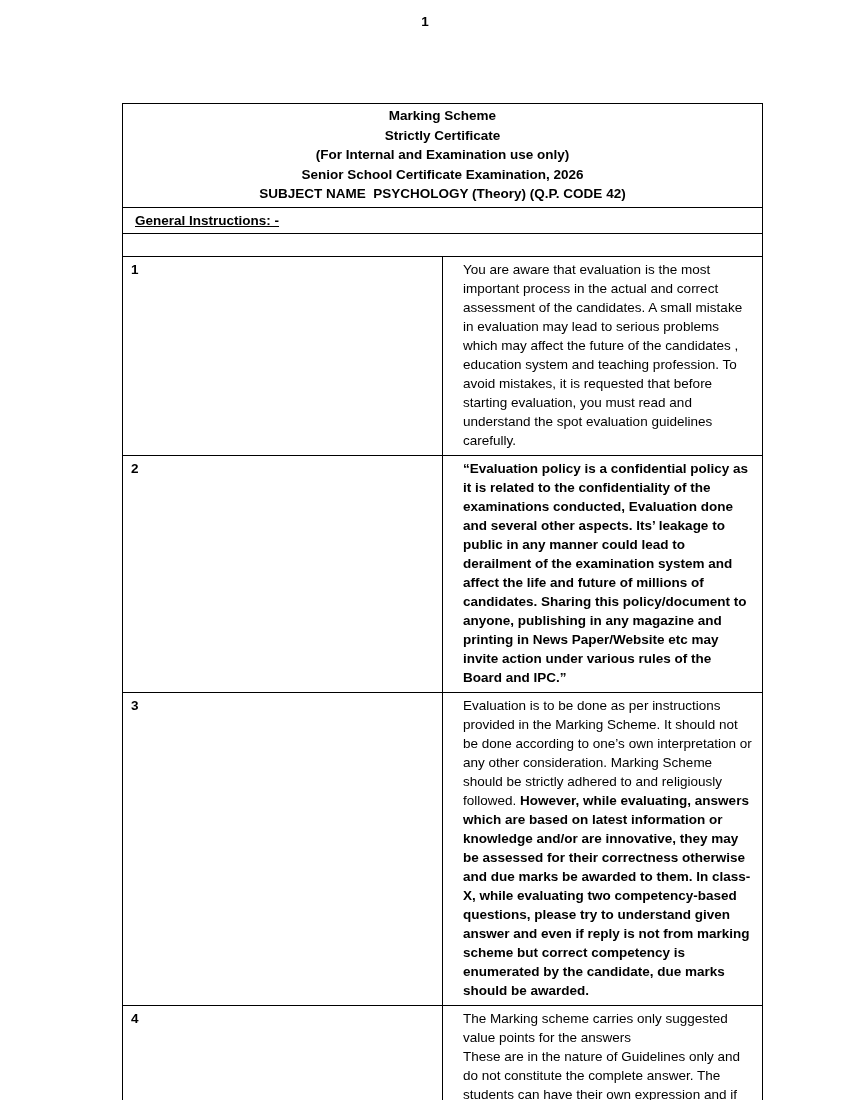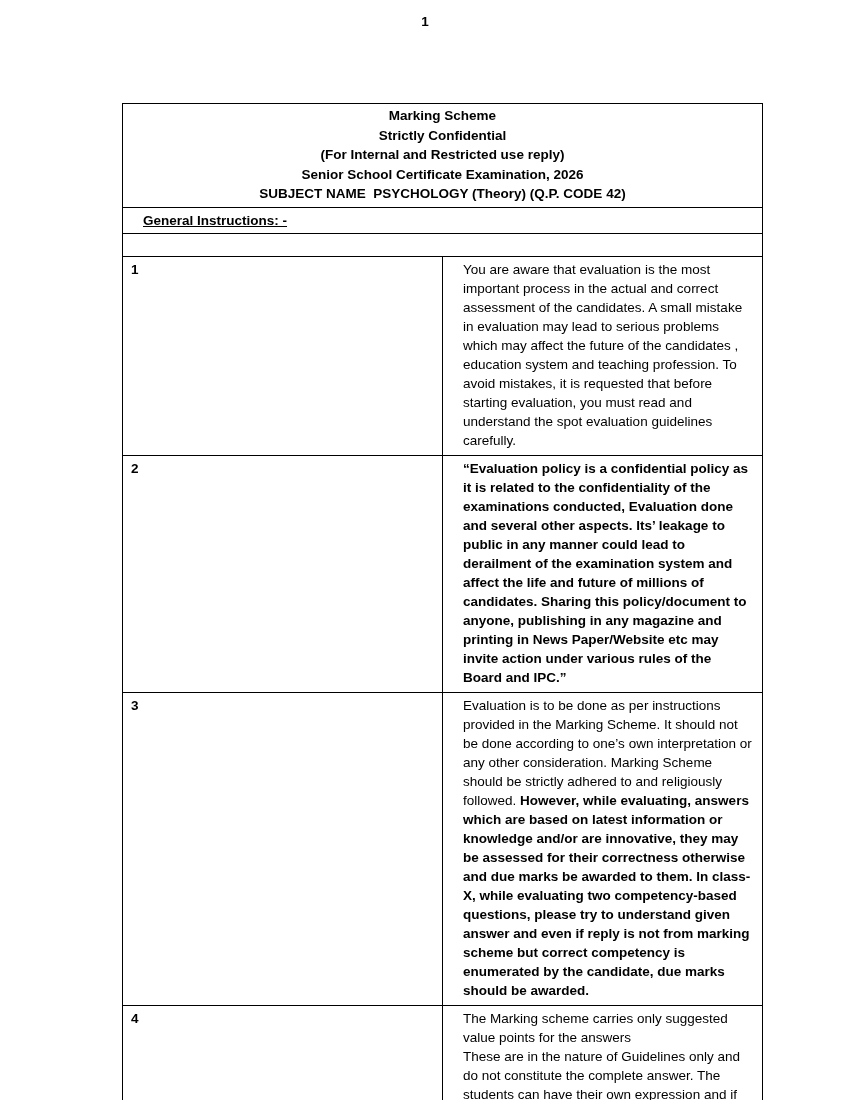--- a/index.html
+++ b/index.html
@@ -38,21 +38,21 @@
     font-size: 13.5px;
     line-height: 19.5px;
     padding: 2px 4px 3px 4px;
   }
   .header-line {
     white-space: pre-wrap;
   }
   .gi-cell {
     font-size: 13.5px;
     line-height: 19px;
-    padding: 3px 6px 3px 20px;
+    padding: 3px 6px 3px 12px;
   }
   .gi-label {
     font-weight: bold;
     text-decoration: underline;
   }
   .spacer-cell {
     height: 20px;
   }
   .num-cell {
     width: 48px;
@@ -74,22 +74,22 @@
 </head>
 <body>
 
 <div class="page-number">1</div>
 
 <table class="doc-table">
   <tbody>
     <tr>
       <td class="header-cell" colspan="2">
         <div class="header-line">Marking Scheme</div>
-        <div class="header-line">Strictly Confidential</div>
-        <div class="header-line">(For Internal and Restricted use reply)</div>
+        <div class="header-line">Strictly Certificate</div>
+        <div class="header-line">(For Internal and Examination use only)</div>
         <div class="header-line">Senior School Certificate Examination, 2026</div>
         <div class="header-line">SUBJECT NAME  PSYCHOLOGY (Theory) (Q.P. CODE 42)</div>
       </td>
     </tr>
     <tr>
       <td class="gi-cell" colspan="2">
         <span class="gi-label">General Instructions: -</span>
       </td>
     </tr>
     <tr>

